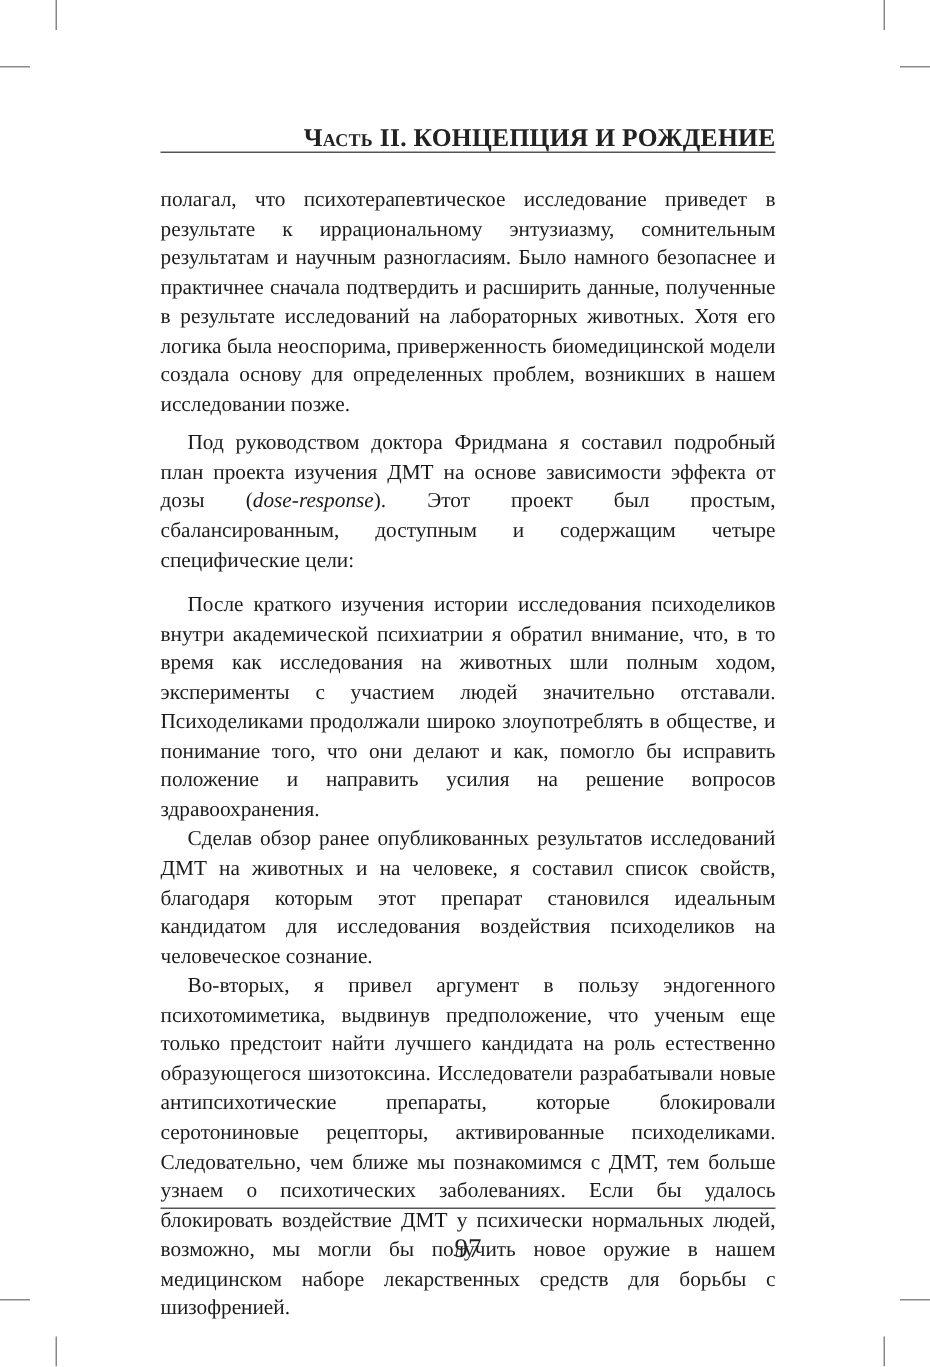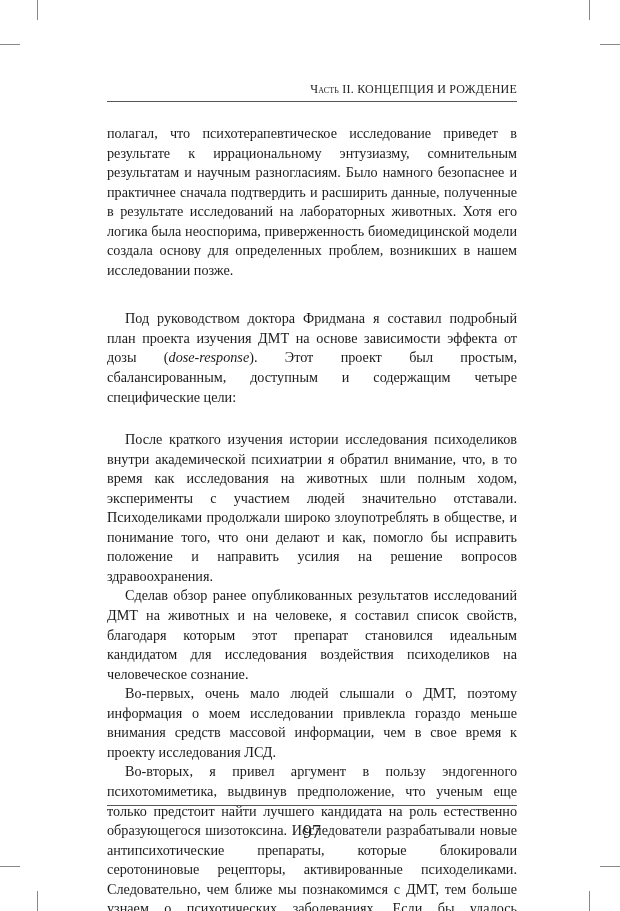--- a/index.html
+++ b/index.html
@@ -2,32 +2,32 @@
 <html><head>
 <meta charset="utf-8">
 <style>
   html, body { margin:0; padding:0; background:#fff; }
   body { width:620px; height:911px; position:relative; overflow:hidden;
          font-family:"Liberation Serif","DejaVu Serif",serif; color:#1a1a1a; }
   .crop { position:absolute; background:#888; }
   .crop.v { width:1px; height:20px; }
   .crop.h { height:1px; width:20px; }
   .header { position:absolute; left:107px; width:410px; top:82px; text-align:right;
-            font-size:12px; letter-spacing:0.2px; color:#222; }
+            font-size:17px; letter-spacing:0.2px; color:#222;font-weight:bold; }
   .header .part-small { font-variant: small-caps; }
   .rule { position:absolute; left:107px; width:410px; height:1px; background:#555; }
   .text { position:absolute; left:107px; width:410px; top:124px;
           font-size:14.2px; line-height:19.55px; text-align:justify; hyphens:manual; }
   .text p { margin:0; text-indent:0; }
   .text p.ind { text-indent:18px; }
-  .text p.gap { margin-top:29px; }
+  .text p.gap { margin-top:6px; }
   .text ul { margin:9px 0 0 0; padding:0 0 0 0; list-style:none; }
   .text ul li { position:relative; padding-left:18px; }
   .text ul li::before { content:"•"; position:absolute; left:2px; top:0; }
-  .text .after-list { margin-top:23px; }
+  .text .after-list { margin-top:10px; }
   em { font-style:italic; }
   .page-num { position:absolute; left:107px; width:410px; top:822px; text-align:center;
               font-size:18px; color:#222; }
 </style>
 </head>
 <body>
 
 <div class="crop v" style="left:37px; top:0;"></div>
 <div class="crop v" style="left:589px; top:0;"></div>
 <div class="crop h" style="left:0; top:44px;"></div>
@@ -43,18 +43,17 @@
 </div>
 <div class="rule" style="top:101px;"></div>
 
 <div class="text">
   <p>полагал, что психотерапевтическое исследование приведет в результате к иррациональному энтузиазму, сомнительным результатам и научным разногласиям. Было намного безопаснее и практичнее сначала подтвердить и расширить данные, полученные в результате исследований на лабораторных животных. Хотя его логика была неоспорима, приверженность биомедицинской модели создала основу для определенных проблем, возникших в нашем исследовании позже.</p>
   <p class="ind gap"><span>Под руководством доктора Фридмана я составил подробный план проекта изучения ДМТ на основе зависимости эффекта от дозы (</span><em>dose-response</em><span>). Этот проект был простым, сбалансированным, доступным и содержащим четыре специфические цели:</span></p>
   <ul>
   </ul>
   <p class="ind after-list">После краткого изучения истории исследования психоделиков внутри академической психиатрии я обратил внимание, что, в то время как исследования на животных шли полным ходом, эксперименты с участием людей значительно отставали. Психоделиками продолжали широко злоупотреблять в обществе, и понимание того, что они делают и как, помогло бы исправить положение и направить усилия на решение вопросов здравоохранения.</p>
   <p class="ind">Сделав обзор ранее опубликованных результатов исследований ДМТ на животных и на человеке, я составил список свойств, благодаря которым этот препарат становился идеальным кандидатом для исследования воздействия психоделиков на человеческое сознание.</p>
-  <p class="ind">Во-первых, очень мало людей слышали о ДМТ, поэтому информация о моем исследовании привлекла гораздо меньше внимания средств массовой информации, чем в свое время к проекту исследования ЛСД.</p>
   <p class="ind">Во-вторых, я привел аргумент в пользу эндогенного психотомиметика, выдвинув предположение, что ученым еще только предстоит найти лучшего кандидата на роль естественно образующегося шизотоксина. Исследователи разрабатывали новые антипсихотические препараты, которые блокировали серотониновые рецепторы, активированные психоделиками. Следовательно, чем ближе мы познакомимся с ДМТ, тем больше узнаем о психотических заболеваниях. Если бы удалось блокировать воздействие ДМТ у психически нормальных людей, возможно, мы могли бы получить новое оружие в нашем медицинском наборе лекарственных средств для борьбы с шизофренией.</p>
 </div>
 
 <div class="rule" style="top:805px;"></div>
 <div class="page-num">97</div>
 
 </body></html>

